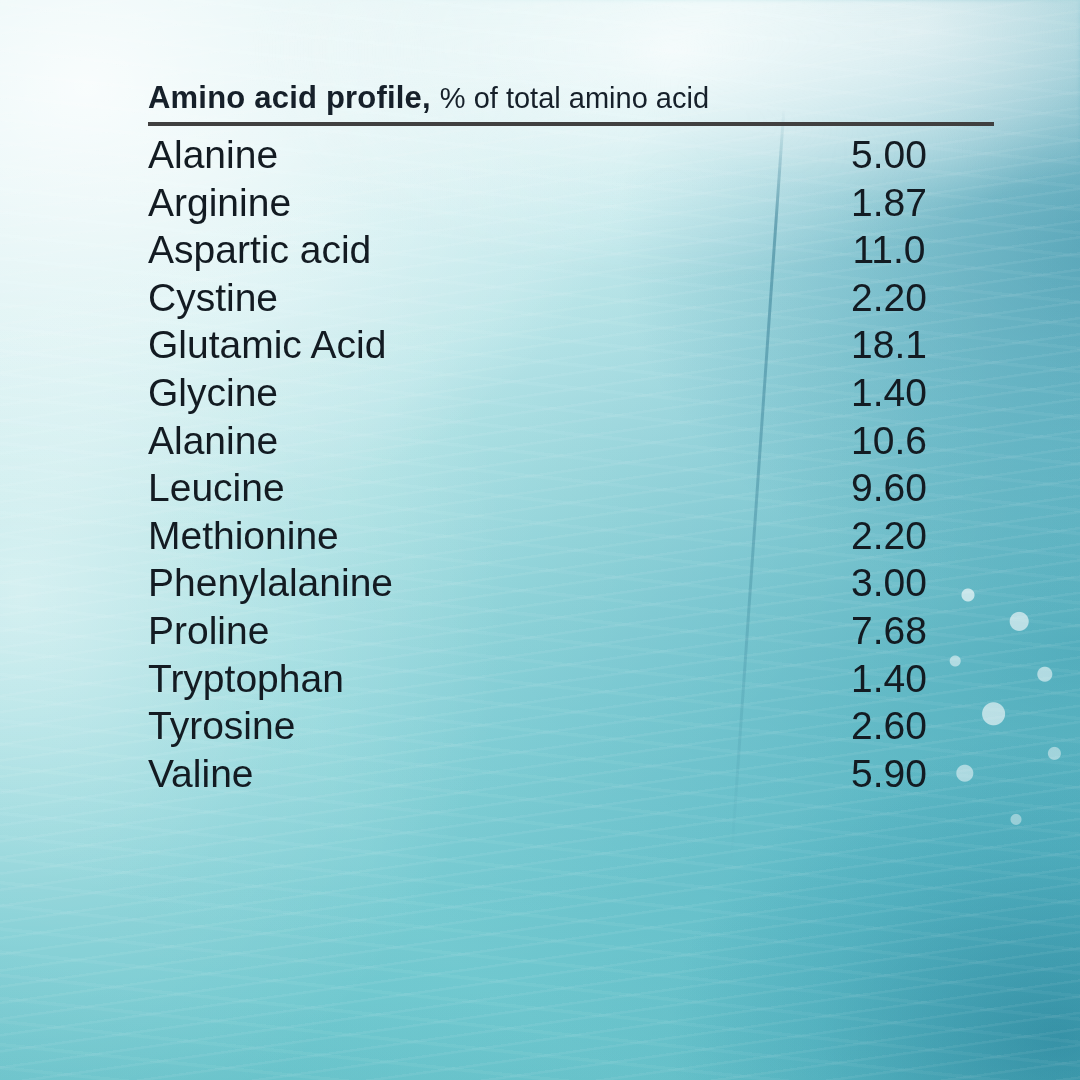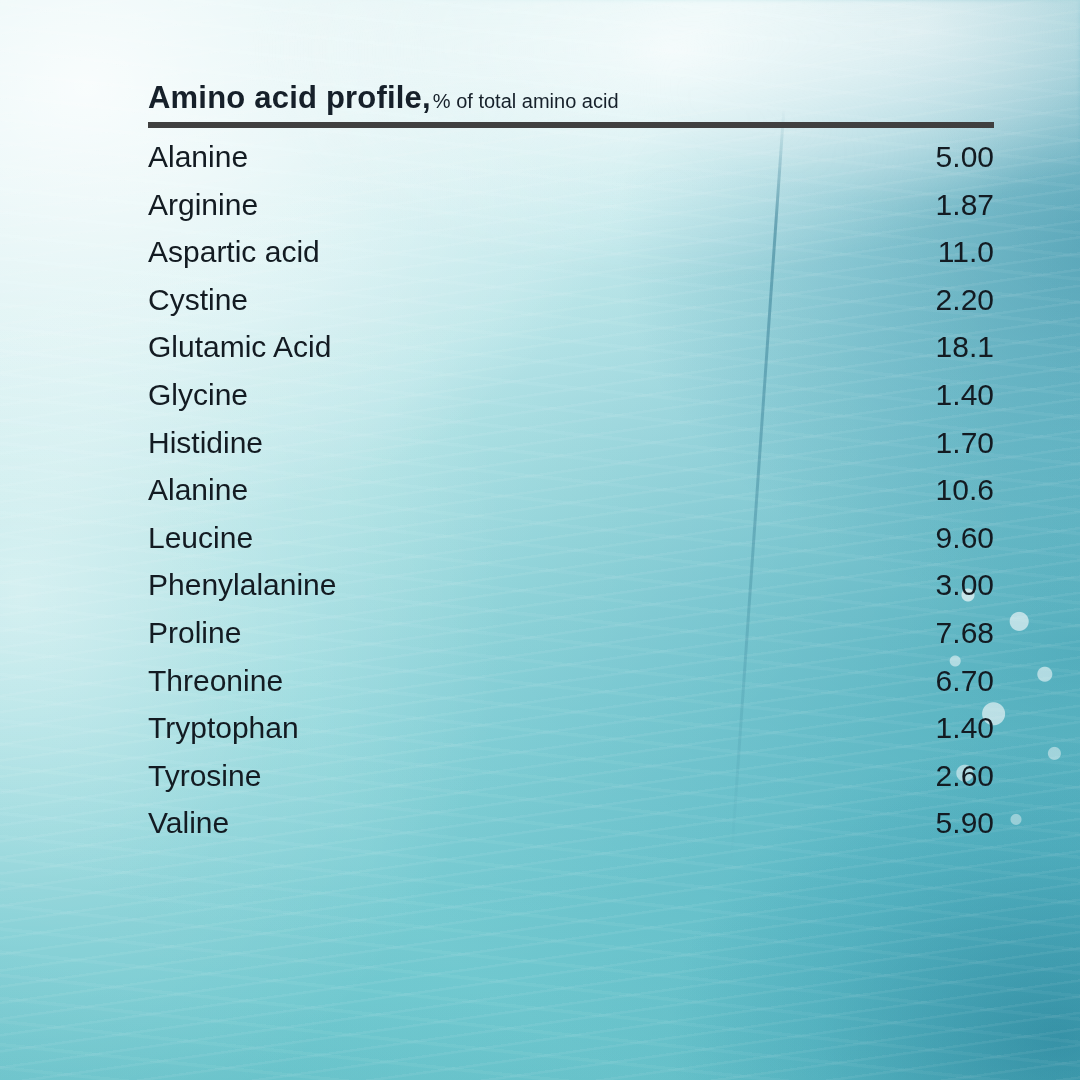--- a/index.html
+++ b/index.html
@@ -118,56 +118,56 @@
   .content {
     position: absolute;
     left: 148px;
     top: 80px;
     width: 846px;
   }
 
   .title-row {
     display: flex;
     align-items: baseline;
-    border-bottom: 6px solid #404040;
+    border-bottom: 4px solid #404040;
     padding-bottom: 6px;
     margin-bottom: 5px;
     color: #16202a;
   }
   .title-strong {
     font-size: 31px;
     font-weight: bold;
     letter-spacing: 0.2px;
     white-space: nowrap;
   }
   .title-rest {
-    font-size: 20px;
+    font-size: 29px;
     font-weight: normal;
-    margin-left: 2px;
+    margin-left: 9px;
     white-space: nowrap;
   }
 
   table.profile {
     width: 100%;
     border-collapse: collapse;
   }
   table.profile td {
     color: #131b22;
-    font-size: 30px;
+    font-size: 39px;
     padding: 0;
     line-height: 47.6px;
     vertical-align: baseline;
   }
   td.name {
     padding-left: 22px;
     white-space: nowrap;
   }
   td.value {
     width: 210px;
-    text-align: right;
+    text-align: center;
     padding-left: 10px;
     white-space: nowrap;
   }
 </style>
 </head>
 <body>
 
 <div id="page">
 
   <div class="bg-base"></div>
@@ -207,44 +207,40 @@
         </tr>
         <tr>
           <td class="name">Glutamic Acid</td>
           <td class="value">18.1</td>
         </tr>
         <tr>
           <td class="name">Glycine</td>
           <td class="value">1.40</td>
         </tr>
         <tr>
-          <td class="name">Histidine</td>
-          <td class="value">1.70</td>
-        </tr>
-        <tr>
           <td class="name">Alanine</td>
           <td class="value">10.6</td>
         </tr>
         <tr>
           <td class="name">Leucine</td>
           <td class="value">9.60</td>
         </tr>
         <tr>
+          <td class="name">Methionine</td>
+          <td class="value">2.20</td>
+        </tr>
+        <tr>
           <td class="name">Phenylalanine</td>
           <td class="value">3.00</td>
         </tr>
         <tr>
           <td class="name">Proline</td>
           <td class="value">7.68</td>
         </tr>
         <tr>
-          <td class="name">Threonine</td>
-          <td class="value">6.70</td>
-        </tr>
-        <tr>
           <td class="name">Tryptophan</td>
           <td class="value">1.40</td>
         </tr>
         <tr>
           <td class="name">Tyrosine</td>
           <td class="value">2.60</td>
         </tr>
         <tr>
           <td class="name">Valine</td>
           <td class="value">5.90</td>

